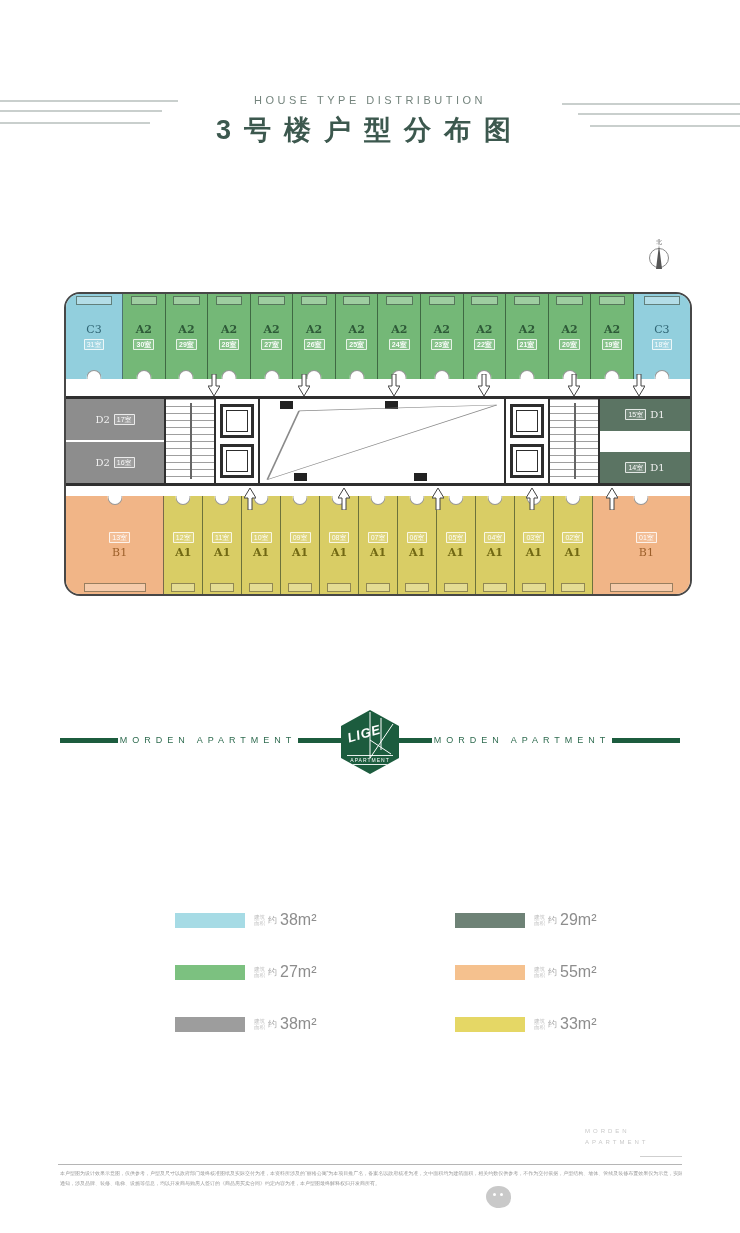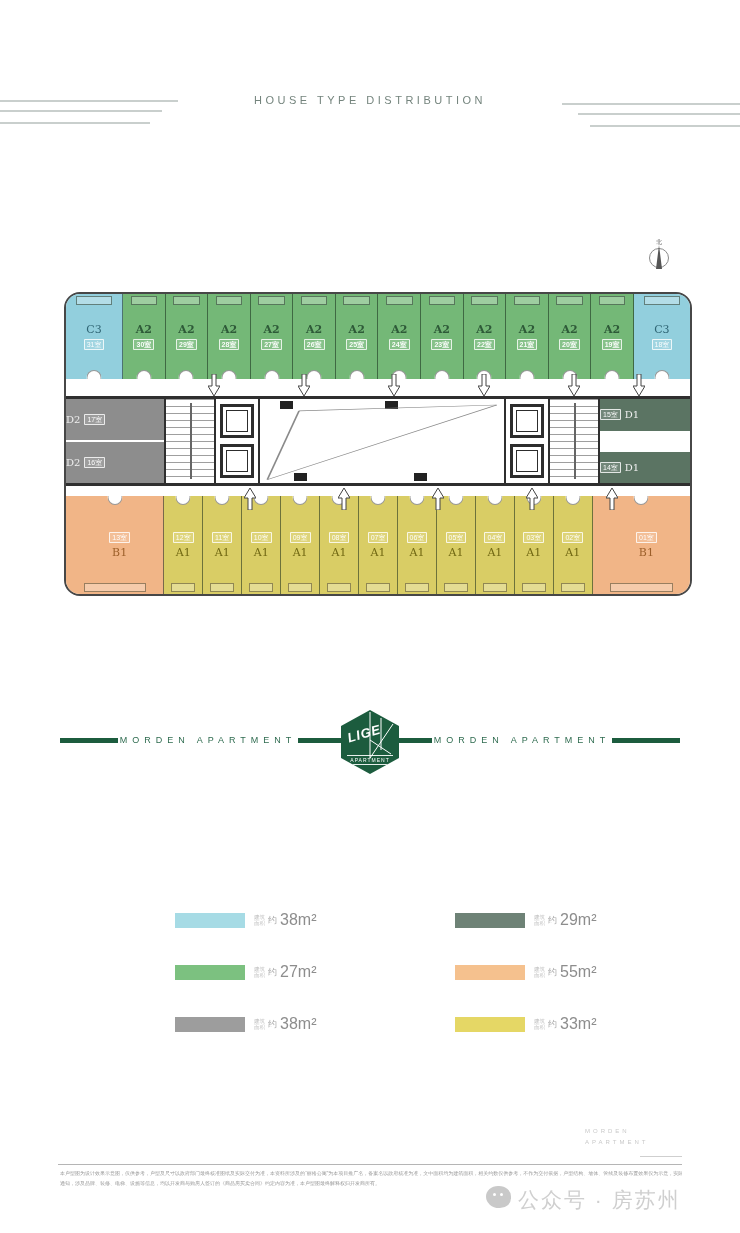--- a/index.html
+++ b/index.html
@@ -36,39 +36,39 @@
                   align-items:center; justify-content:center; gap:3px;
                   border-right:1.5px solid rgba(20,40,25,.55); }
   .row-top .unit:last-child, .row-bottom .unit2:last-child { border-right:none; }
   .u-label { font-family:"DejaVu Serif", serif; font-size:11px; }
   .u-room  { font-size:7px; color:rgba(255,255,255,.95); border:1px solid rgba(255,255,255,.8);
              padding:0 2px; border-radius:1px; background:rgba(255,255,255,.14); line-height:9px; }
 
   .u-c3 { background:var(--c3); } .u-c3 .u-label { color:#2f6574; }
   .u-a2 { background:var(--a2);font-weight:bold; } .u-a2 .u-label { color:#2e5a38; }
   .u-b1 { background:var(--b1);padding-left:10px; } .u-b1 .u-label { color:#9c5f2a; }
-  .u-a1 { background:var(--a1); } .u-a1 .u-label { color:#716813; }
+  .u-a1 { background:var(--a1); } .u-a1 .u-label { color:#716813;font-weight:bold; }
   .u-d2 { background:var(--d2); } .u-d1 { background:var(--d1); }
 
   
   .unit::before  { content:''; position:absolute; top:2px; left:18%; right:18%; height:7px;
                    border:1px solid rgba(30,50,35,.55); background:rgba(255,255,255,.30); }
   .unit::after   { content:''; position:absolute; bottom:0; left:50%; transform:translateX(-50%);
                    width:13px; height:8px; background:#fff; border:1px solid rgba(0,0,0,.4);
                    border-bottom:none; border-radius:13px 13px 0 0; }
   .unit2::before { content:''; position:absolute; bottom:2px; left:18%; right:18%; height:7px;
                    border:1px solid rgba(60,50,20,.5); background:rgba(255,255,255,.30); }
   .unit2::after  { content:''; position:absolute; top:0; left:50%; transform:translateX(-50%);
                    width:13px; height:8px; background:#fff; border:1px solid rgba(0,0,0,.4);
                    border-top:none; border-radius:0 0 13px 13px; }
 
   
   .dblock { width:100px; display:flex; flex-direction:column; border-right:2px solid #2f2f2f; }
   .dblock.right { width:92px; border-right:none; border-left:2px solid #2f2f2f;gap:19px; }
-  .dunit { position:relative; flex:1; display:flex; align-items:center; 
+  .dunit { position:relative; flex:1; display:flex; align-items:center; justify-content:center;
            gap:4px; border-bottom:2px solid #fff; }
   .dunit:last-child { border-bottom:none; }
   .dunit .u-label { color:#f0f0f0; font-size:10px; }
   .dunit .u-room  { font-size:7px; }
 
   .stair { width:50px; position:relative; border-right:2px solid #2f2f2f;
            background:repeating-linear-gradient(180deg,#9f9f9f 0 1px, transparent 1px 7px); }
   .stair::after { content:''; position:absolute; left:50%; top:5%; bottom:5%; width:1.5px; background:#666; }
   .stair.right { border-right:none; border-left:2px solid #2f2f2f;  }
 
@@ -139,20 +139,21 @@
 <div class="page">
 
   <div class="hline" style="left:0;top:96px;width:178px;"></div>
   <div class="hline" style="left:0;top:106px;width:162px;"></div>
   <div class="hline" style="left:0;top:118px;width:150px;"></div>
   <div class="hline" style="right:0;top:99px;width:178px;"></div>
   <div class="hline" style="right:0;top:109px;width:162px;"></div>
   <div class="hline" style="right:0;top:121px;width:150px;"></div>
 
   <div class="subtitle">HOUSE TYPE DISTRIBUTION</div>
+  <div class="title">3号楼户型分布图</div>
 
   <div class="compass">
     <span class="n">北</span>
     <div class="circle">
       <div class="needle"></div>
     </div>
   </div>
 
   <div class="plan">
     <div class="row-top">
@@ -431,14 +432,13 @@
   <div class="fbrand">
     <div>MORDEN</div>
     <div>APARTMENT</div>
   </div>
   <div class="fdivider-sm"></div>
   <div class="fdivider"></div>
   <div class="disc l1">本户型图为设计效果示意图，仅供参考，户型及尺寸以政府部门最终核准图纸及实际交付为准，本资料所涉及的“丽格公寓”为本项目推广名，备案名以政府核准为准，文中面积均为建筑面积，相关约数仅供参考，不作为交付依据，户型结构、墙体、管线及装修布置效果仅为示意，实际交付以《商品房买卖合同》约定为准，如有调整恕不另行</div>
   <div class="disc l2">通知，涉及品牌、装修、电梯、设施等信息，均以开发商与购房人签订的《商品房买卖合同》约定内容为准，本户型图最终解释权归开发商所有。</div>
 
   <div class="wm-wechat-icon"></div>
-  <div class="wm-gray">公众号 · 房苏州</div>
 </div>
 
 </body></html>

